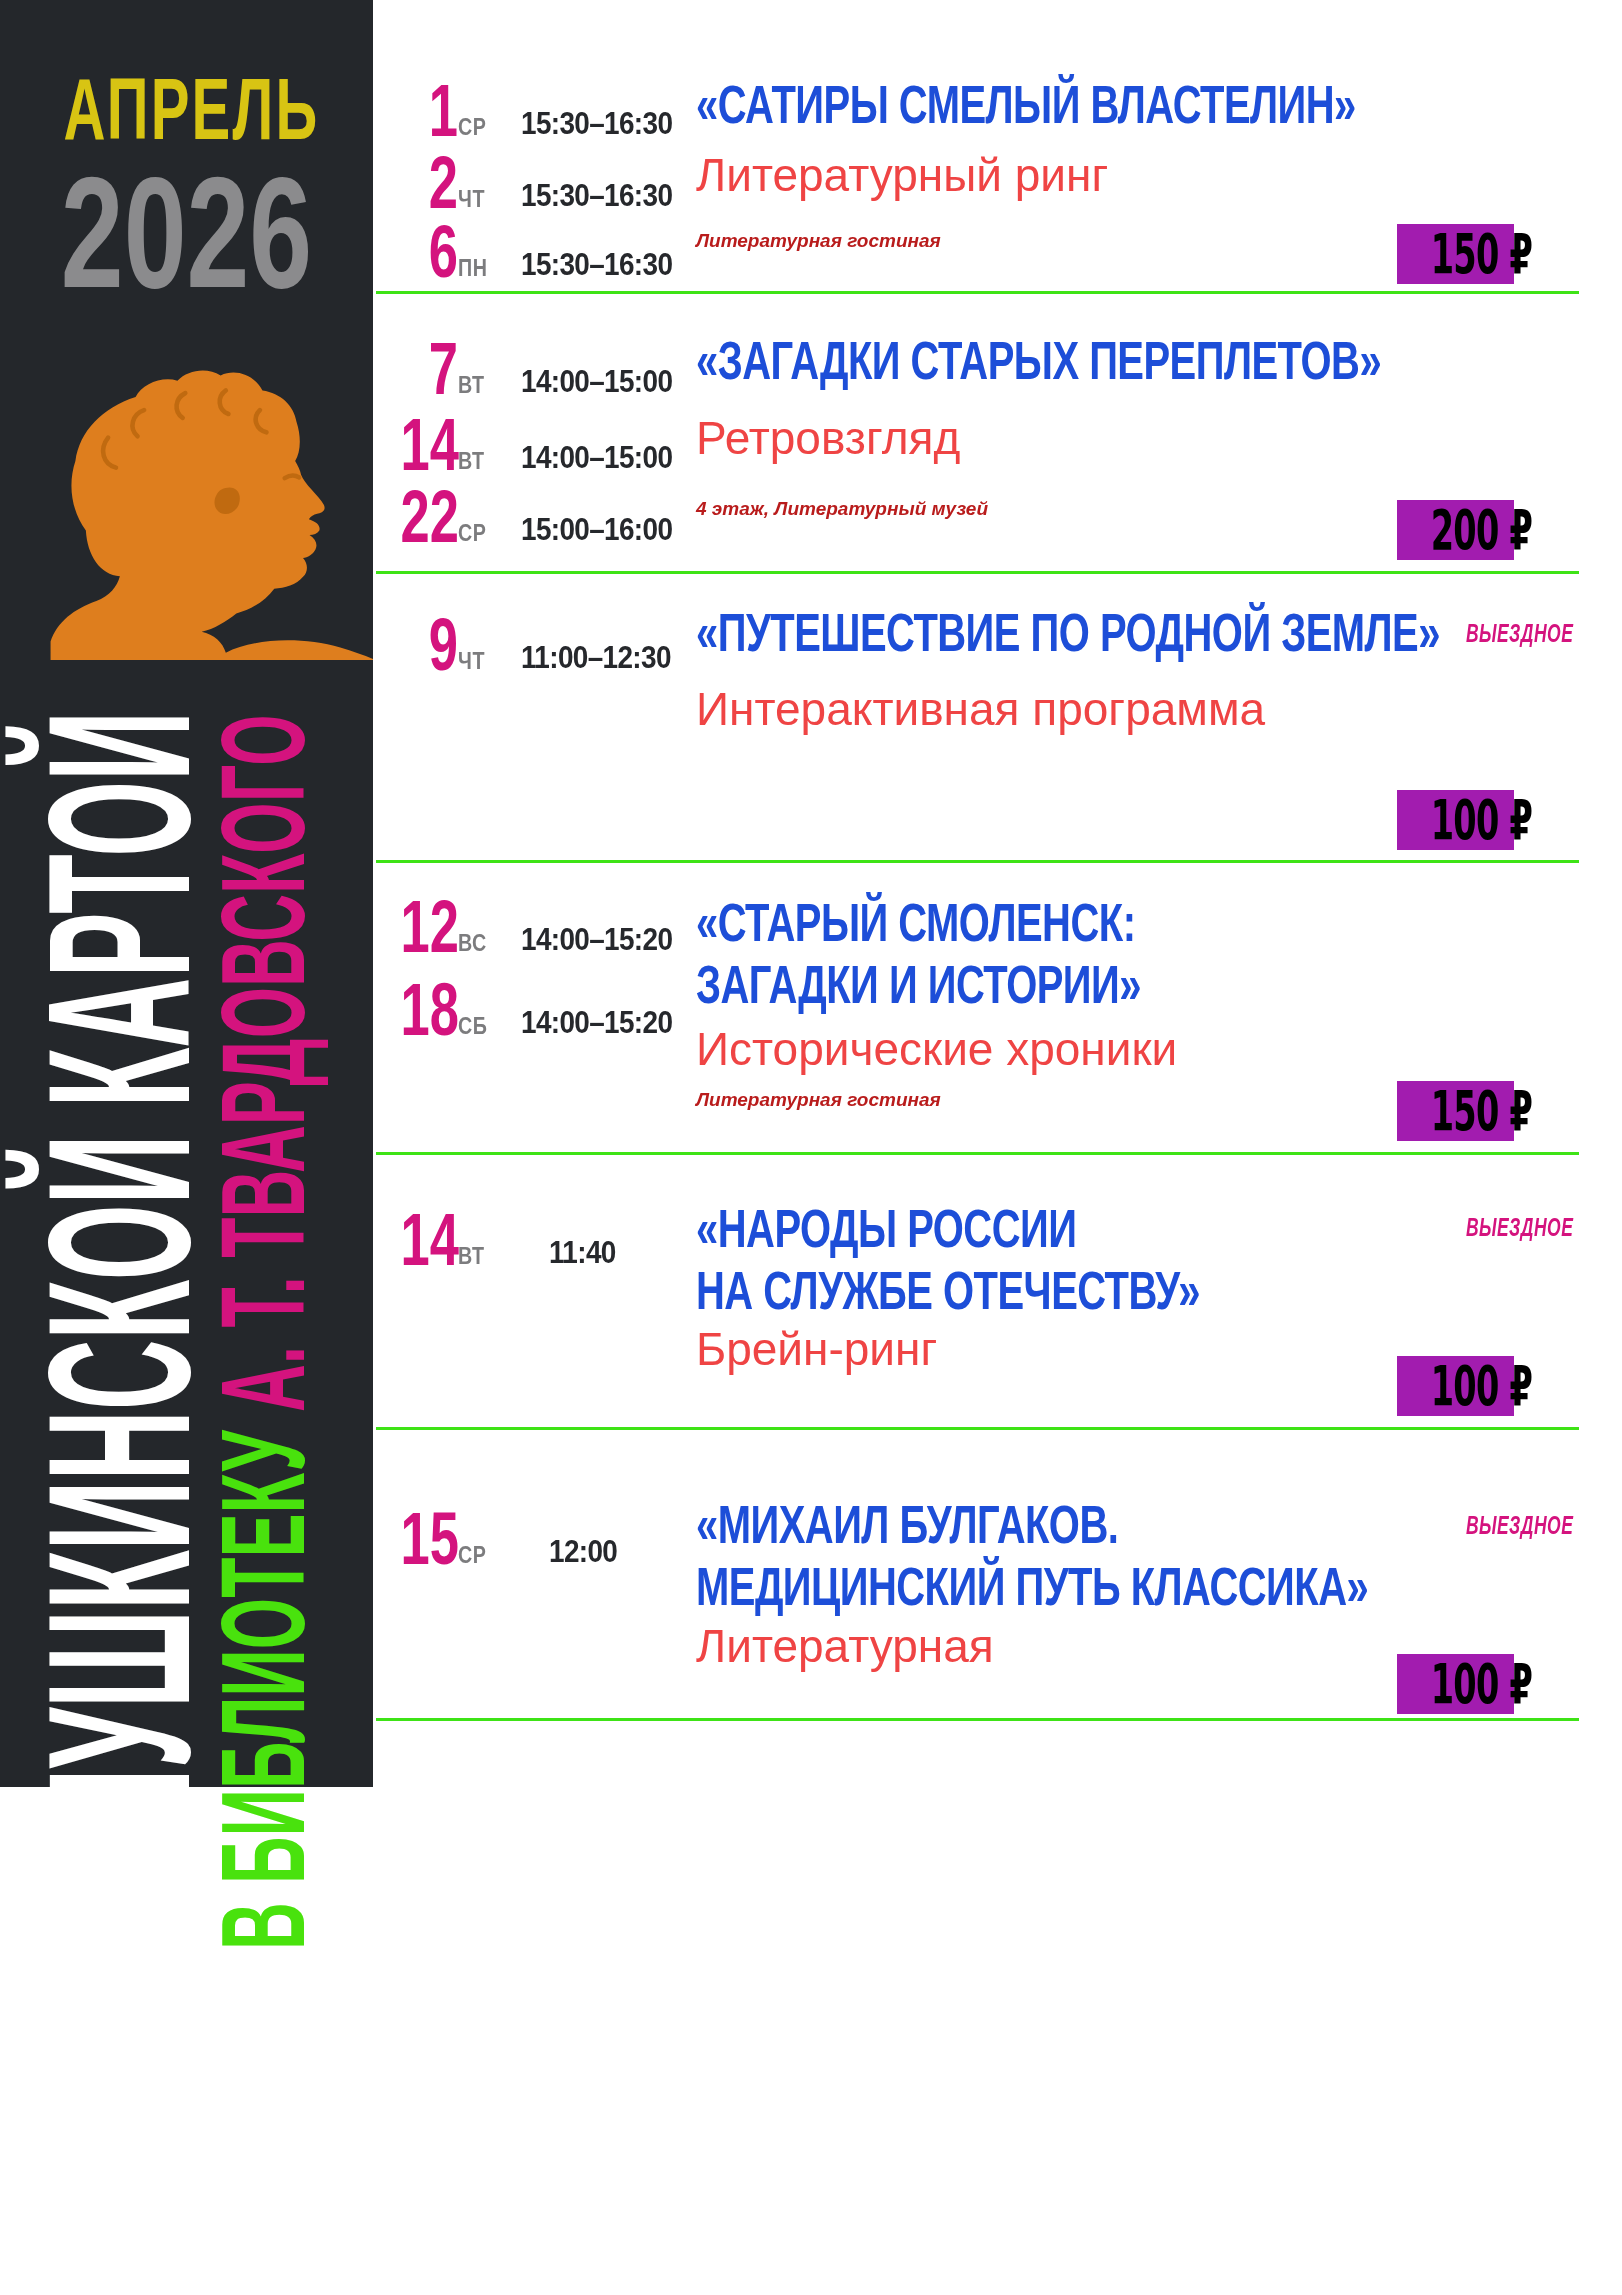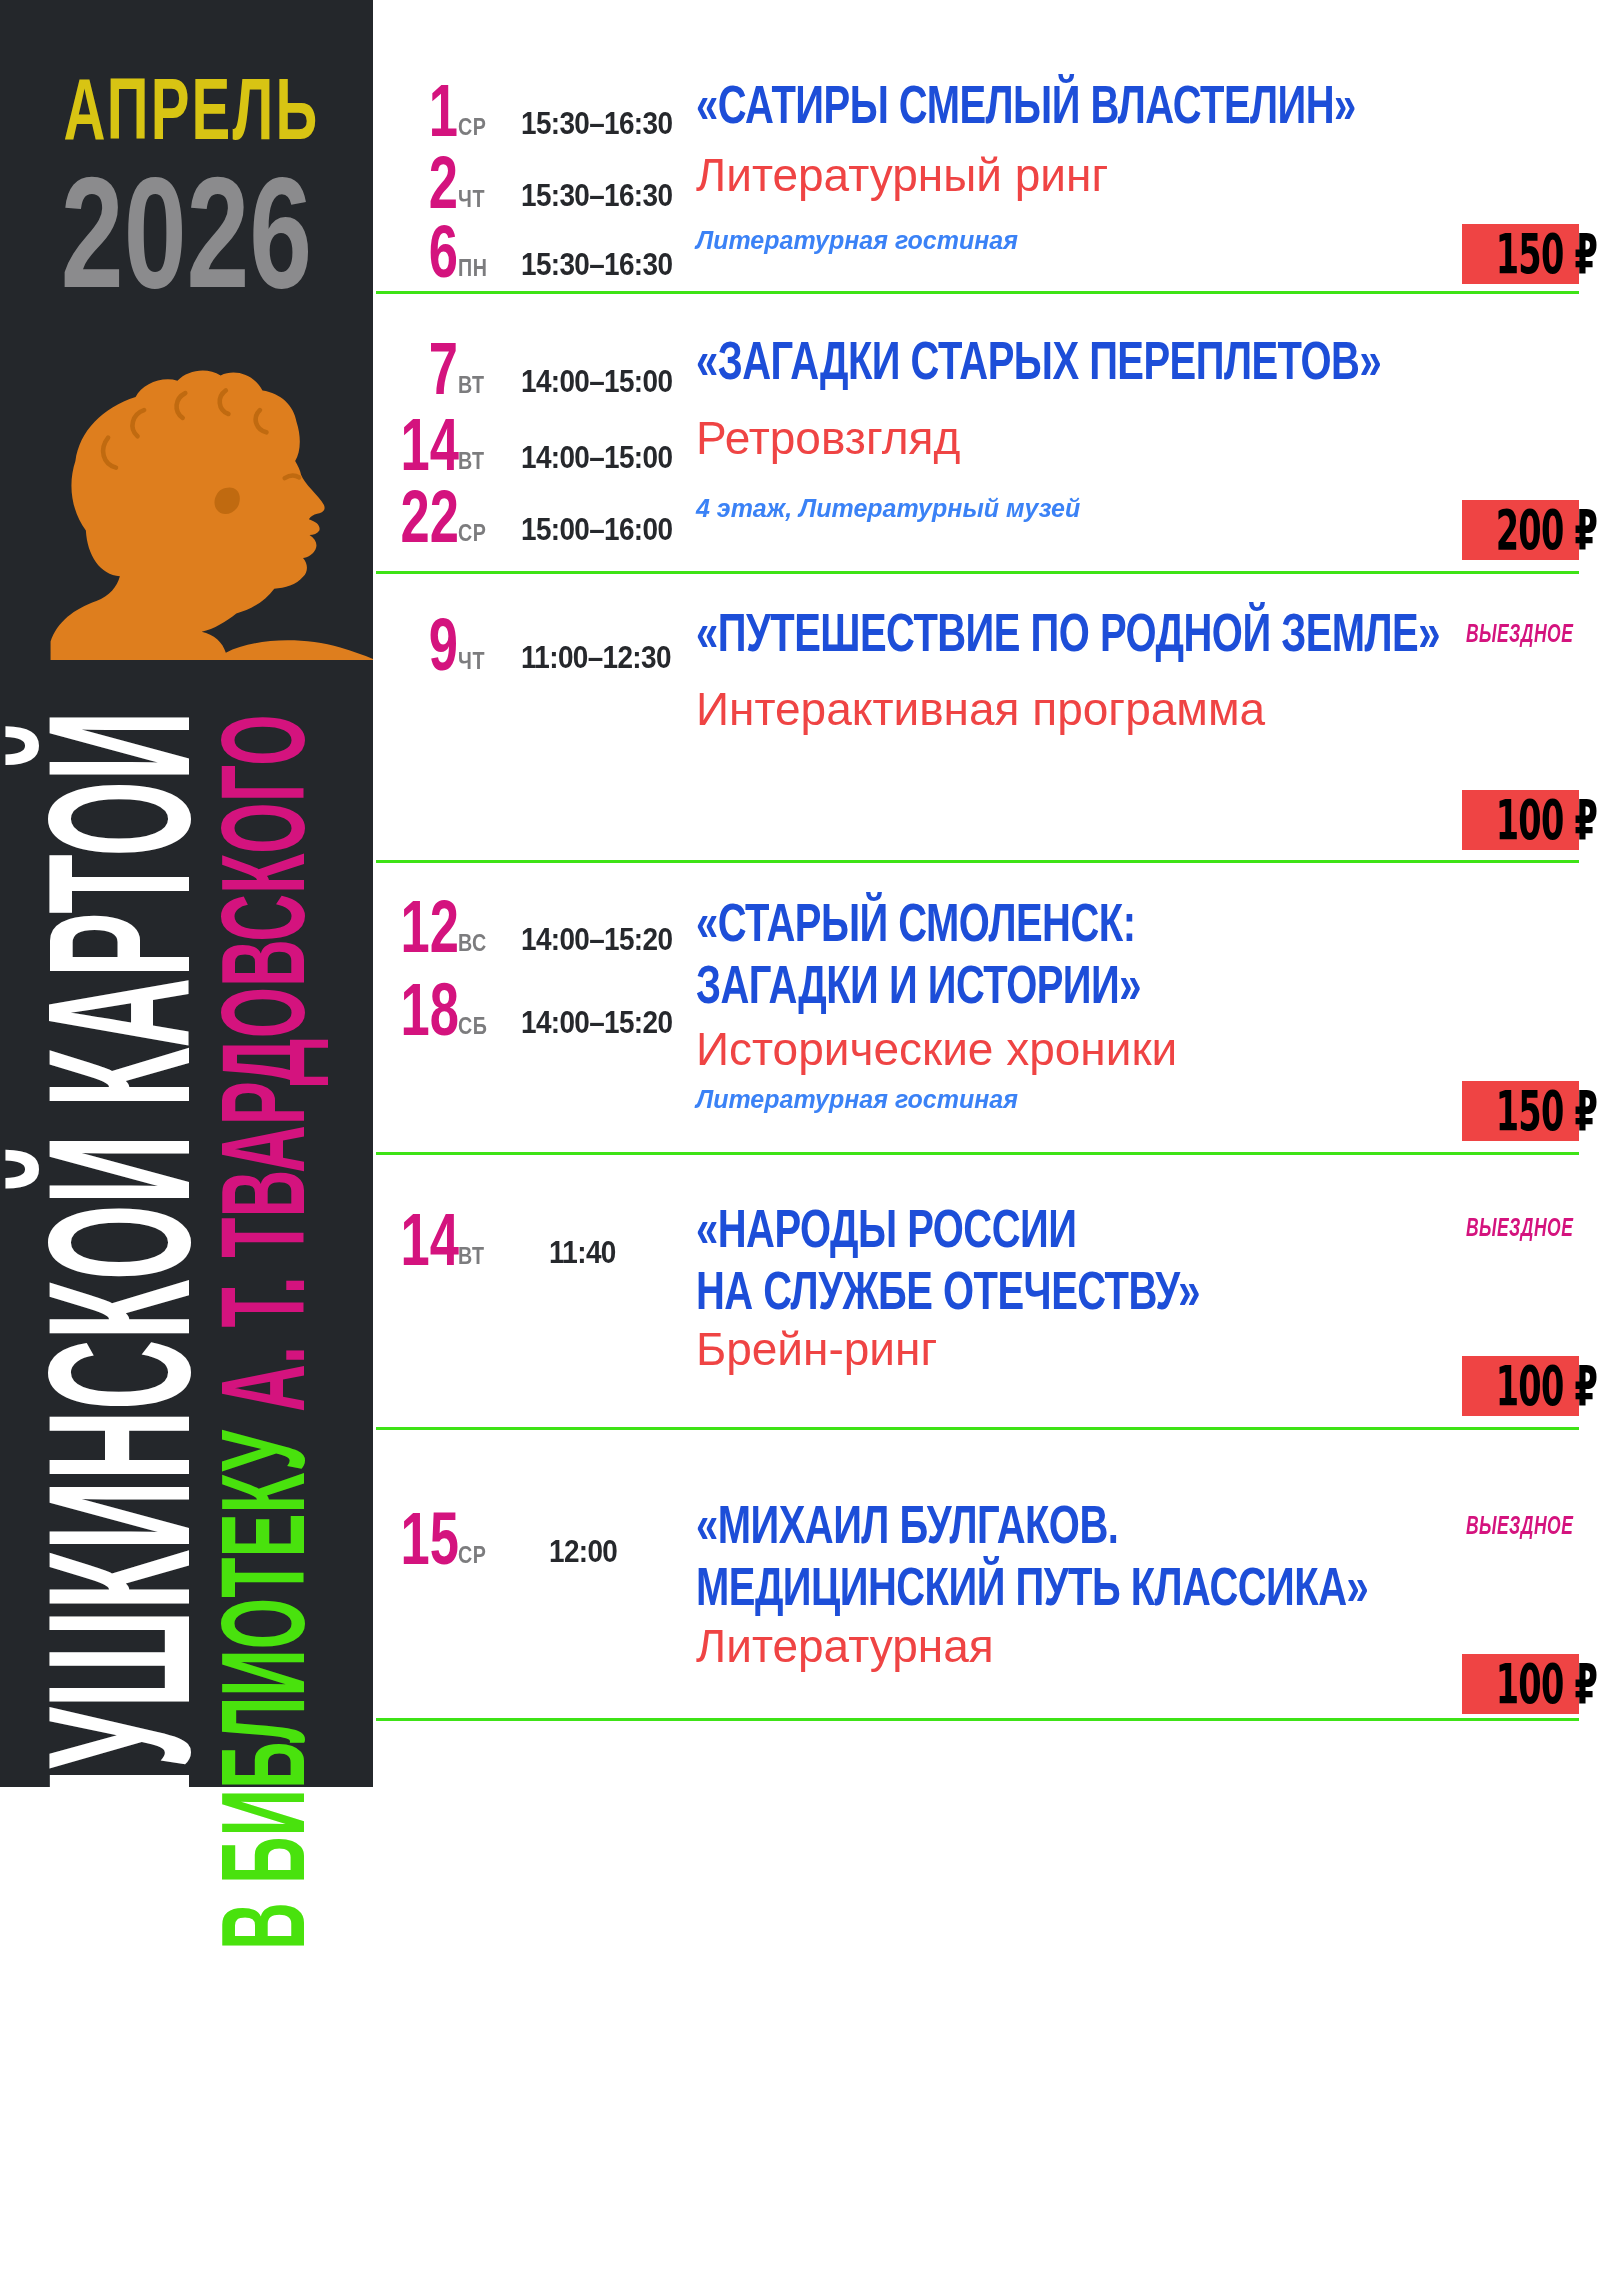--- a/index.html
+++ b/index.html
@@ -25,24 +25,24 @@
   .num{position:absolute;left:0;top:0;width:82px;text-align:right;color:#d4137e;font-weight:bold;
        font-size:75px;line-height:60px;transform:scaleX(.70);transform-origin:100% 50%;}
   .dow{position:absolute;left:82px;top:35px;color:#7c7c7e;font-weight:bold;
        font-size:24px;line-height:24px;transform:scaleX(.82);transform-origin:0 0;letter-spacing:0.7px;}
   .time{position:absolute;left:145px;top:28px;color:#26282c;font-weight:bold;
         font-size:31px;line-height:31px;letter-spacing:-0.7px;transform:scaleX(.90);transform-origin:0 0;white-space:nowrap;}
   .time-solo{left:173px;}
   .title{left:696px;color:#1d4ed8;font-weight:bold;font-size:54px;line-height:62px;white-space:nowrap;}
   .title .sx{display:inline-block;transform:scaleX(.74);transform-origin:0 0;letter-spacing:-0.7px;}
   .subtitle{left:696px;color:#ef4444;font-size:46px;line-height:46px;white-space:nowrap;}
-  .location{left:696px;color:#3b82f6;font-weight:bold;font-style:italic;font-size:25px;line-height:33px;white-space:nowrap;}
+  .location{left:696px;color:#b91c1c;font-weight:bold;font-style:italic;font-size:19px;line-height:33px;white-space:nowrap;}
   .tag{right:50px;color:#d4137e;font-weight:bold;font-style:italic;font-size:25px;line-height:27.5px;
        transform:scaleX(.70);transform-origin:100% 0;white-space:nowrap;letter-spacing:0.7px;}
-  .badge{left:1462px;width:117px;height:60px;background:#ef4444;text-align:center;}
+  .badge{left:1397px;width:117px;height:60px;background:#a21caf;text-align:center;}
   .badge span{display:inline-block;color:#000000;font-weight:bold;font-size:56px;line-height:60px;
        letter-spacing:-1.3px;transform:scaleX(.60);transform-origin:50% 50%;white-space:nowrap;
        font-family:"DejaVu Sans","Liberation Sans",sans-serif;}
   .sep{left:376px;width:1203px;height:2.6px;background:#3ee316;}
 </style>
 </head>
 <body>
 
 <div class="abs sidebar">
   <div class="abs month">АПРЕЛЬ</div>

